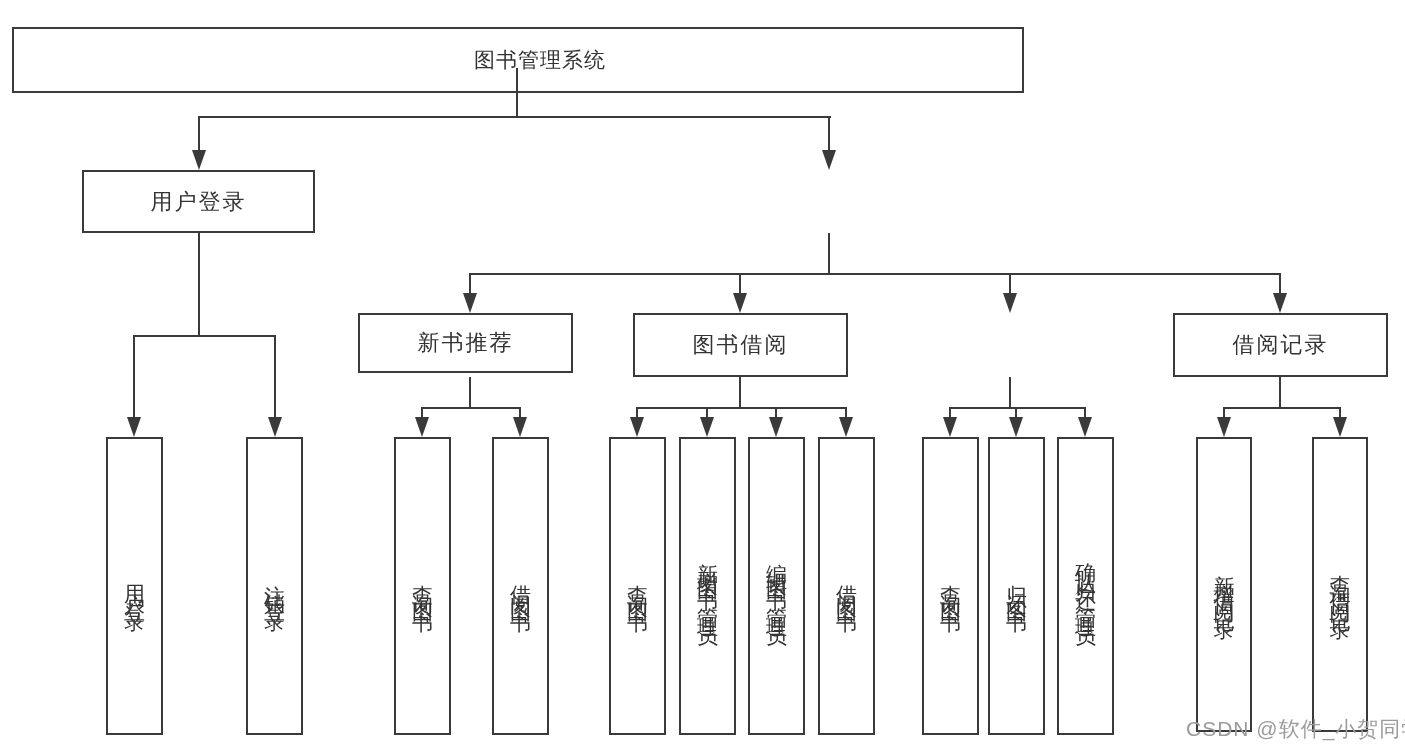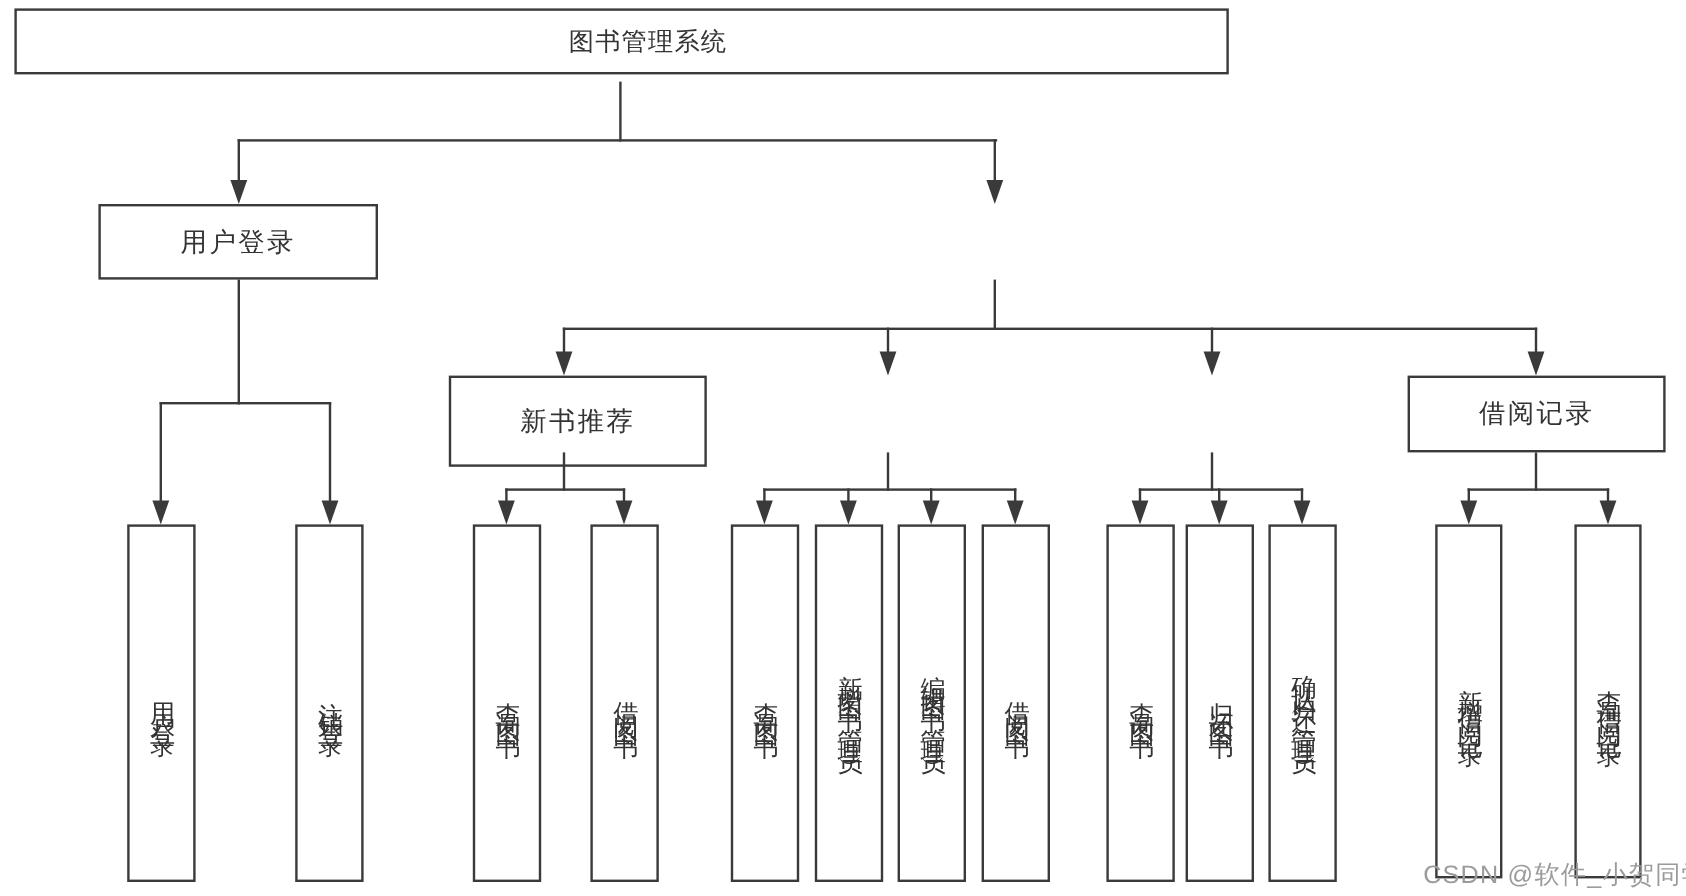--- a/index.html
+++ b/index.html
@@ -46,21 +46,21 @@
     letter-spacing: 1px;
     color: var(--wm, #9b9b9b);
     white-space: nowrap;
   }
 </style>
 </head>
 <body>
 
 <div class="canvas">
 
-  <div class="box hbox root" style="left:12px; top:7px; width:1012px; height:55px;padding-left:44px;">图书管理系统</div>
+  <div class="box hbox root" style="left:12px; top:27px; width:1012px; height:66px;padding-left:44px;">图书管理系统</div>
 
   <div class="vline" style="left:516px; top:68px; height:50px;"></div>
   <div class="hline" style="left:198px; top:116px; width:633px;"></div>
   <div class="vline" style="left:198px; top:116px; height:36px;"></div>
   <div class="arrow" style="left:192px; top:150px;"></div>
   <div class="vline" style="left:828px; top:116px; height:36px;"></div>
   <div class="arrow" style="left:822px; top:150px;"></div>
 
   <div class="box hbox" style="left:82px; top:170px; width:233px; height:63px;">用户登录</div>
 
@@ -75,21 +75,22 @@
   <div class="hline" style="left:469px; top:273px; width:812px;"></div>
   <div class="vline" style="left:469px; top:273px; height:24px;"></div>
   <div class="arrow" style="left:463px; top:293px;"></div>
   <div class="vline" style="left:739px; top:273px; height:24px;"></div>
   <div class="arrow" style="left:733px; top:293px;"></div>
   <div class="vline" style="left:1009px; top:273px; height:24px;"></div>
   <div class="arrow" style="left:1003px; top:293px;"></div>
   <div class="vline" style="left:1279px; top:273px; height:24px;"></div>
   <div class="arrow" style="left:1273px; top:293px;"></div>
 
-  <div class="box hbox" style="left:374px; top:313px; width:215px; height:76px;">新书推荐</div>
+  <div class="box hbox" style="left:358px; top:313px; width:215px; height:60px;">新书推荐</div>
+  <div class="box hbox" style="left:633px; top:313px; width:215px; height:64px;">图书借阅</div>
   <div class="box hbox" style="left:1173px; top:313px; width:215px; height:64px;">借阅记录</div>
 
   <div class="vline" style="left:469px; top:377px; height:32px;"></div>
   <div class="hline" style="left:421px; top:407px; width:100px;"></div>
   <div class="vline" style="left:421px; top:407px; height:12px;"></div>
   <div class="arrow" style="left:415px; top:417px;"></div>
   <div class="vline" style="left:519px; top:407px; height:12px;"></div>
   <div class="arrow" style="left:513px; top:417px;"></div>
 
   <div class="vline" style="left:739px; top:377px; height:32px;"></div>

